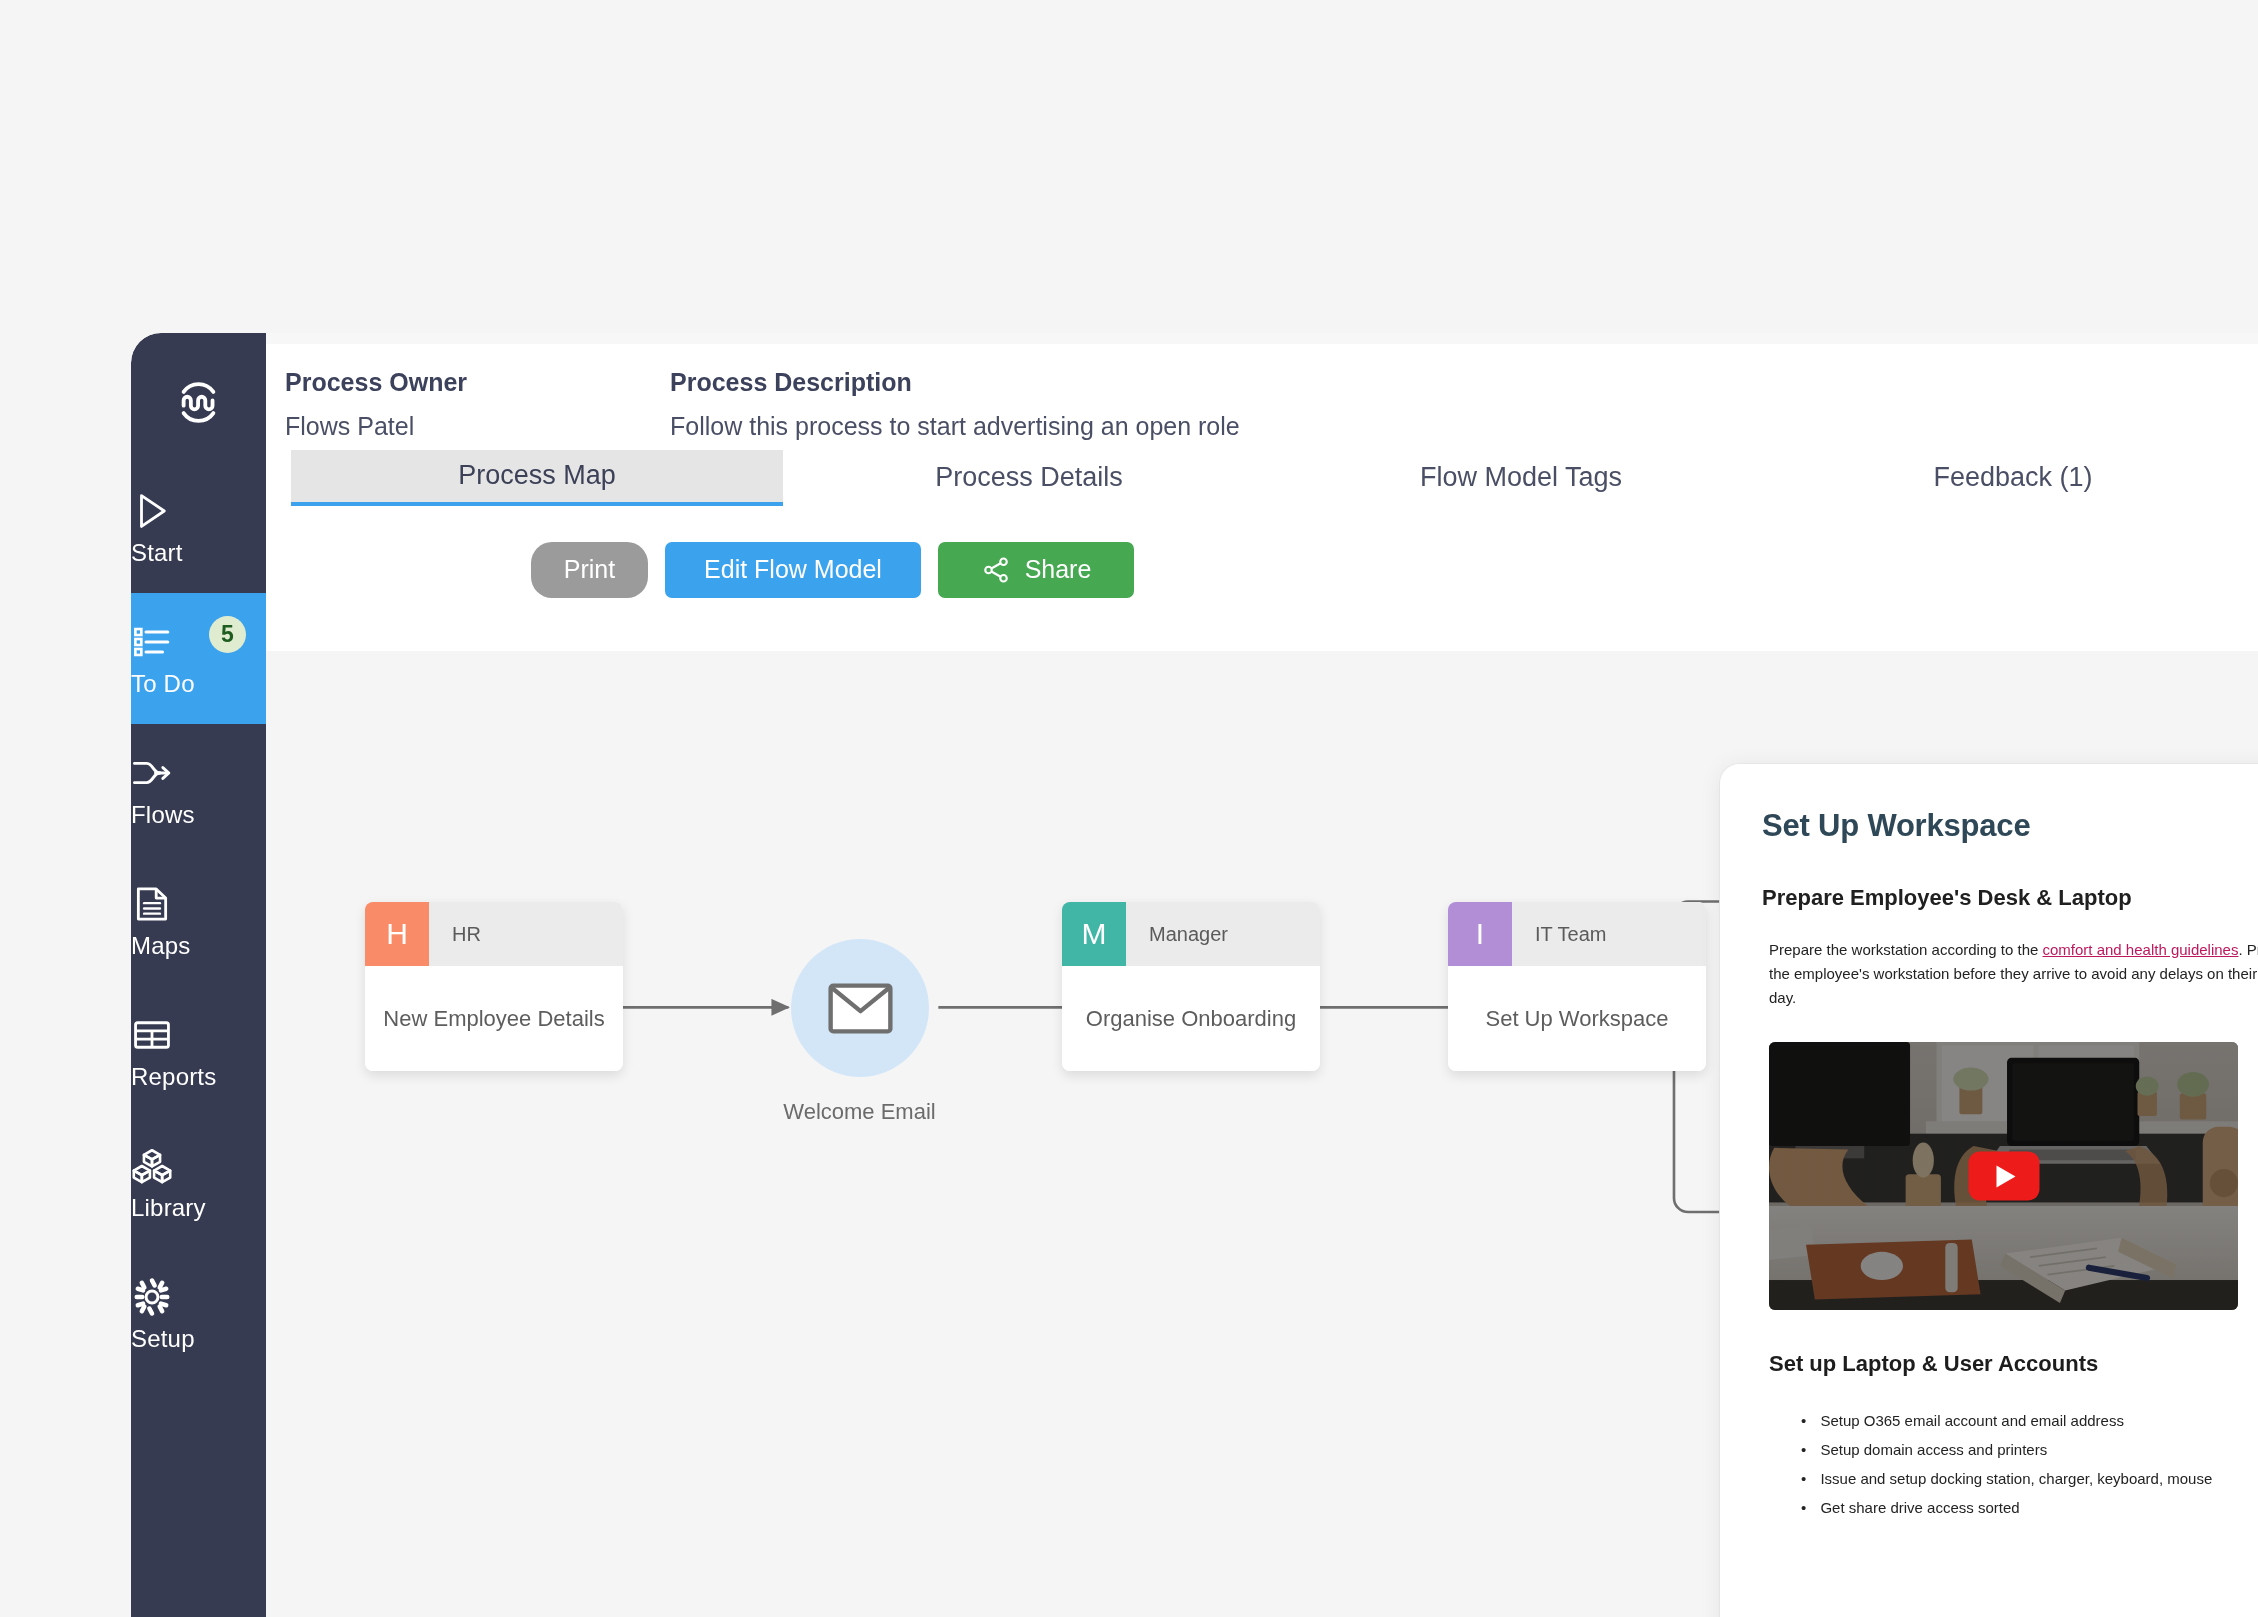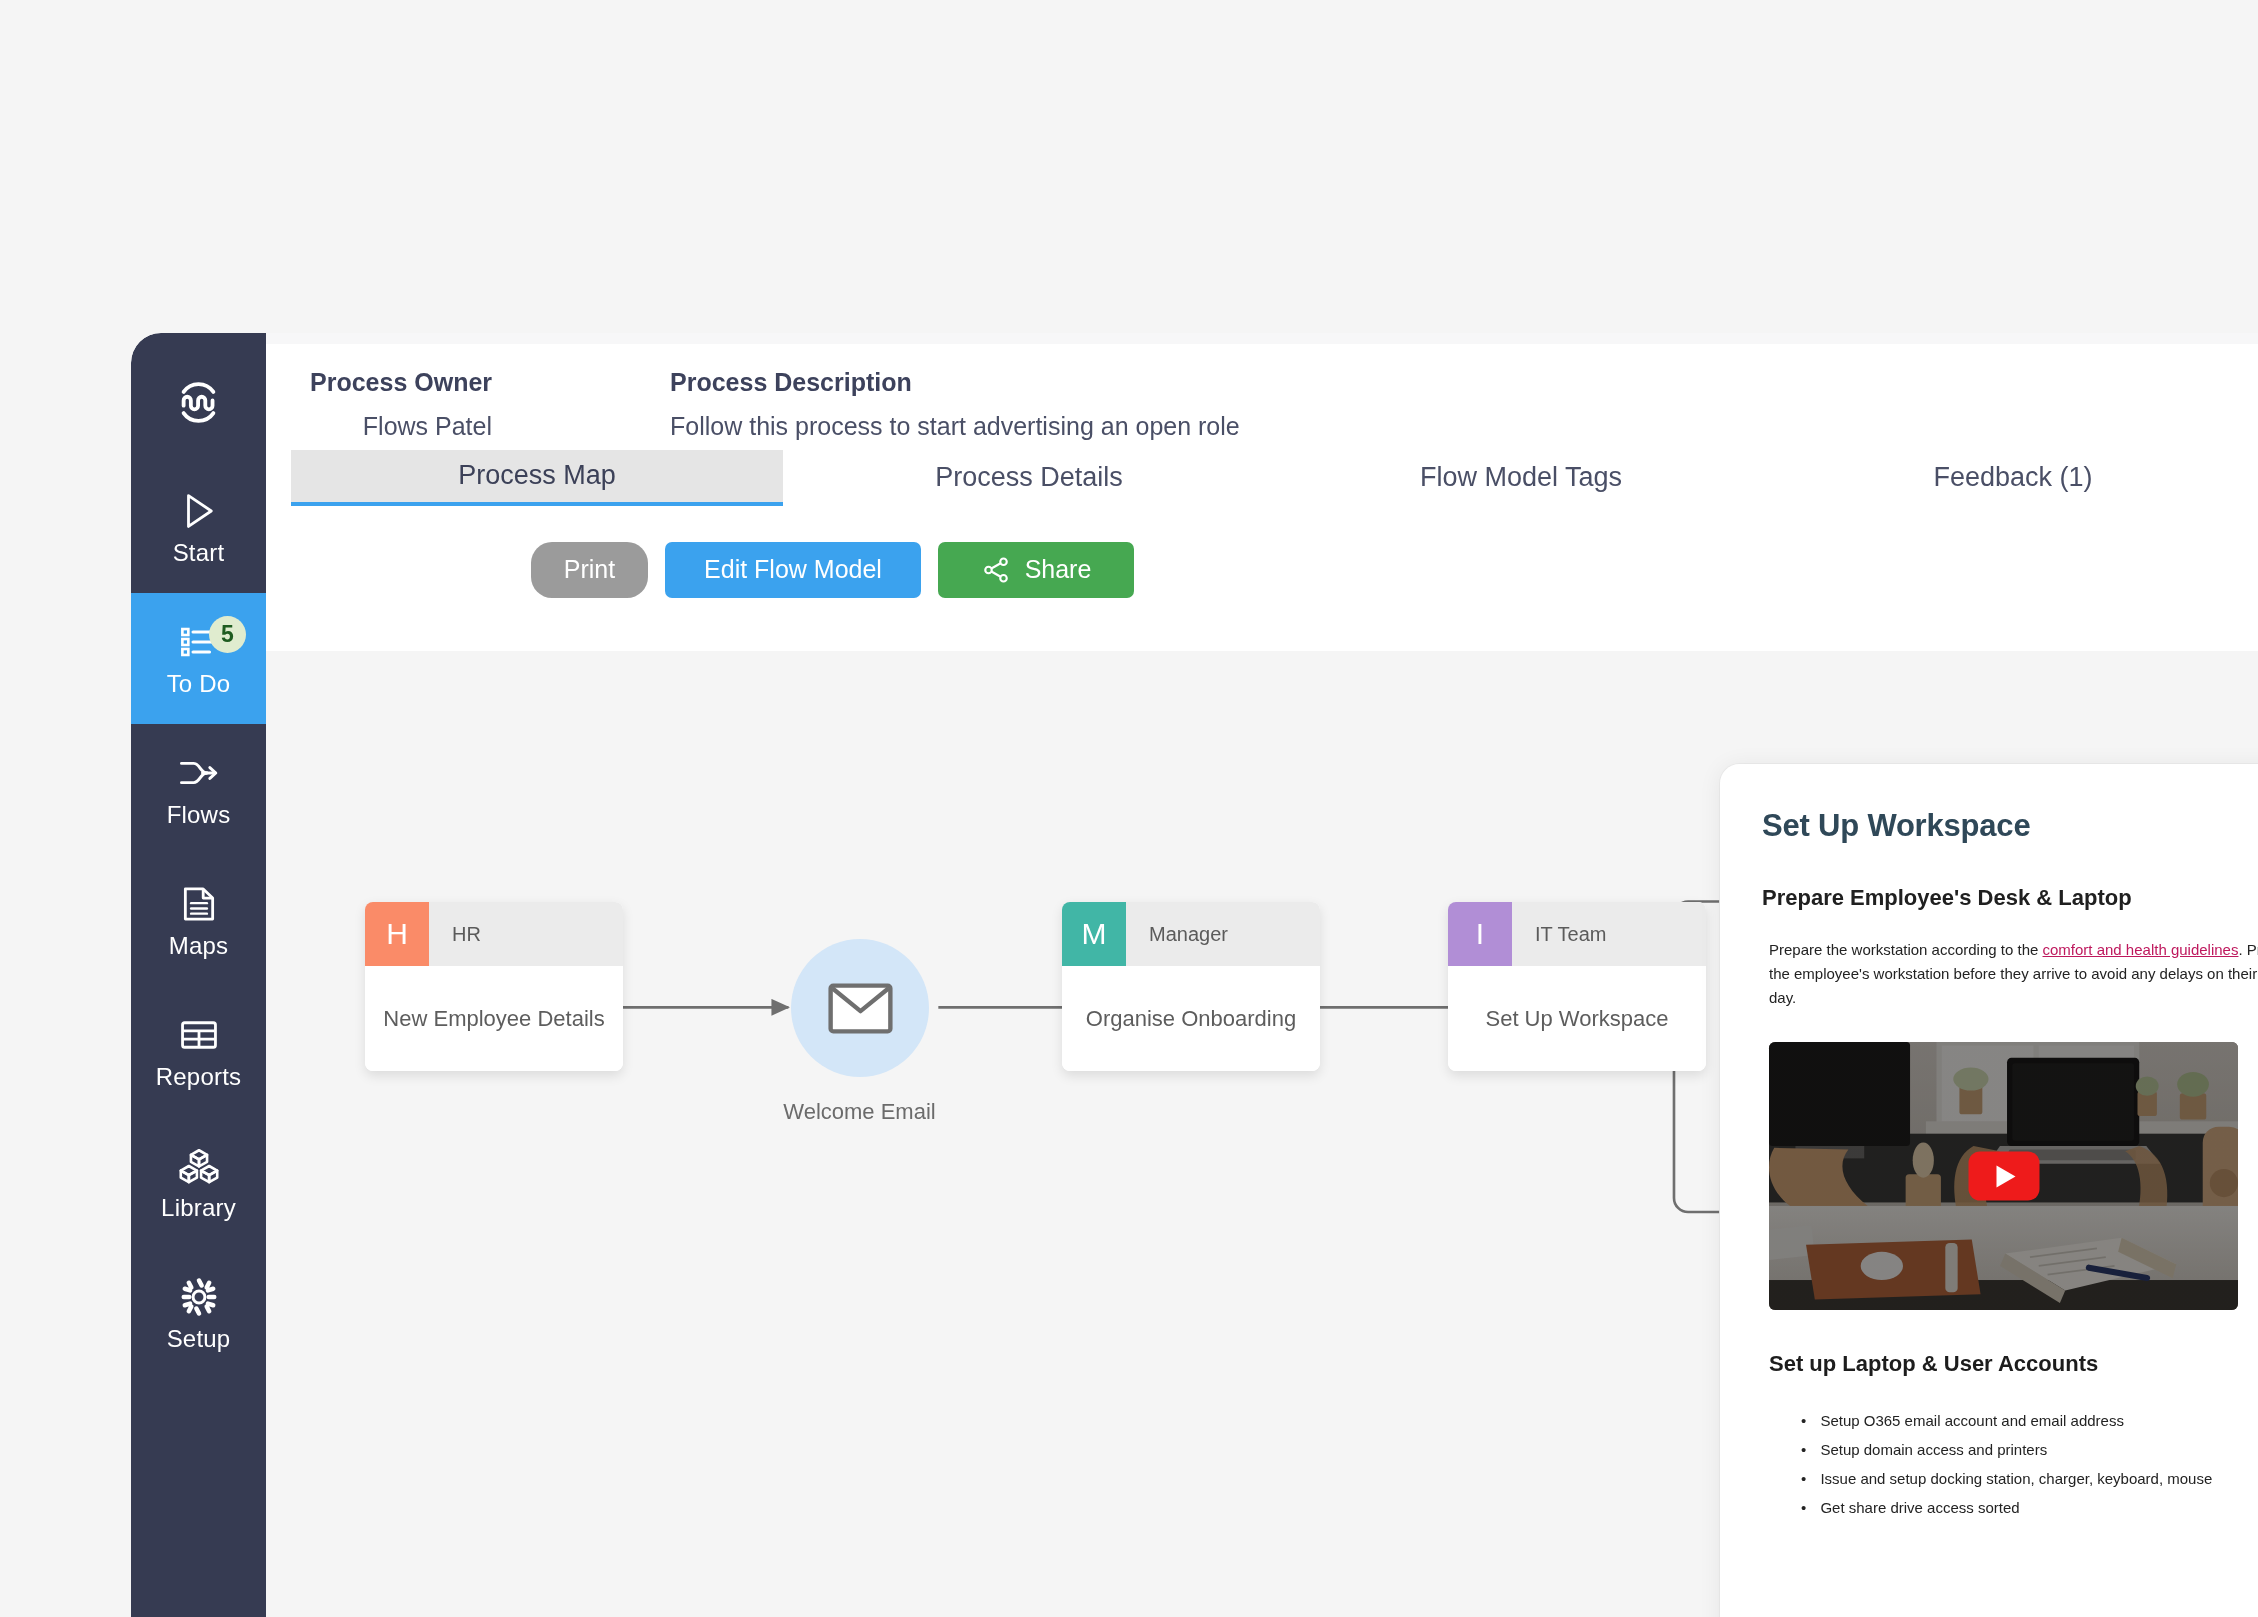--- a/index.html
+++ b/index.html
@@ -50,21 +50,21 @@
     left: 0; top: 19.4px;
     width: 135px; height: 101px;
     display: flex; align-items: center; justify-content: center;
   }
   .sb-item {
     position: relative;
     width: 135px;
     height: 131px;
     display: flex;
     flex-direction: column;
-    align-items: center;
+    align-items: flex-start;
     justify-content: center;
     gap: 8.8px;
     cursor: pointer;
   }
   .sb-item.active { background: #3ba2ee; }
   .sb-icon { width: 42px; height: 42px; display:block; }
   .sb-label {
     color: #ffffff;
     font-size: 24px;
     line-height: 1;
@@ -100,21 +100,21 @@
     font-weight: 700;
     color: #3d425c;
     line-height: 1;
   }
   .hdr-value {
     font-size: 25px;
     color: #4a4f66;
     line-height: 1;
     margin-top: 19.4px;
   }
-  #owner-block { left: 44px; top: 26.5px; text-align: right; }
+  #owner-block { left: 19px; top: 26.5px; }
   #desc-block  { left: 404px; top: 26.5px; }
 
   
   #tabbar {
     position: absolute;
     left: 25px; top: 106px;
     right: 0;
     height: 56px;
     display: flex;
   }

